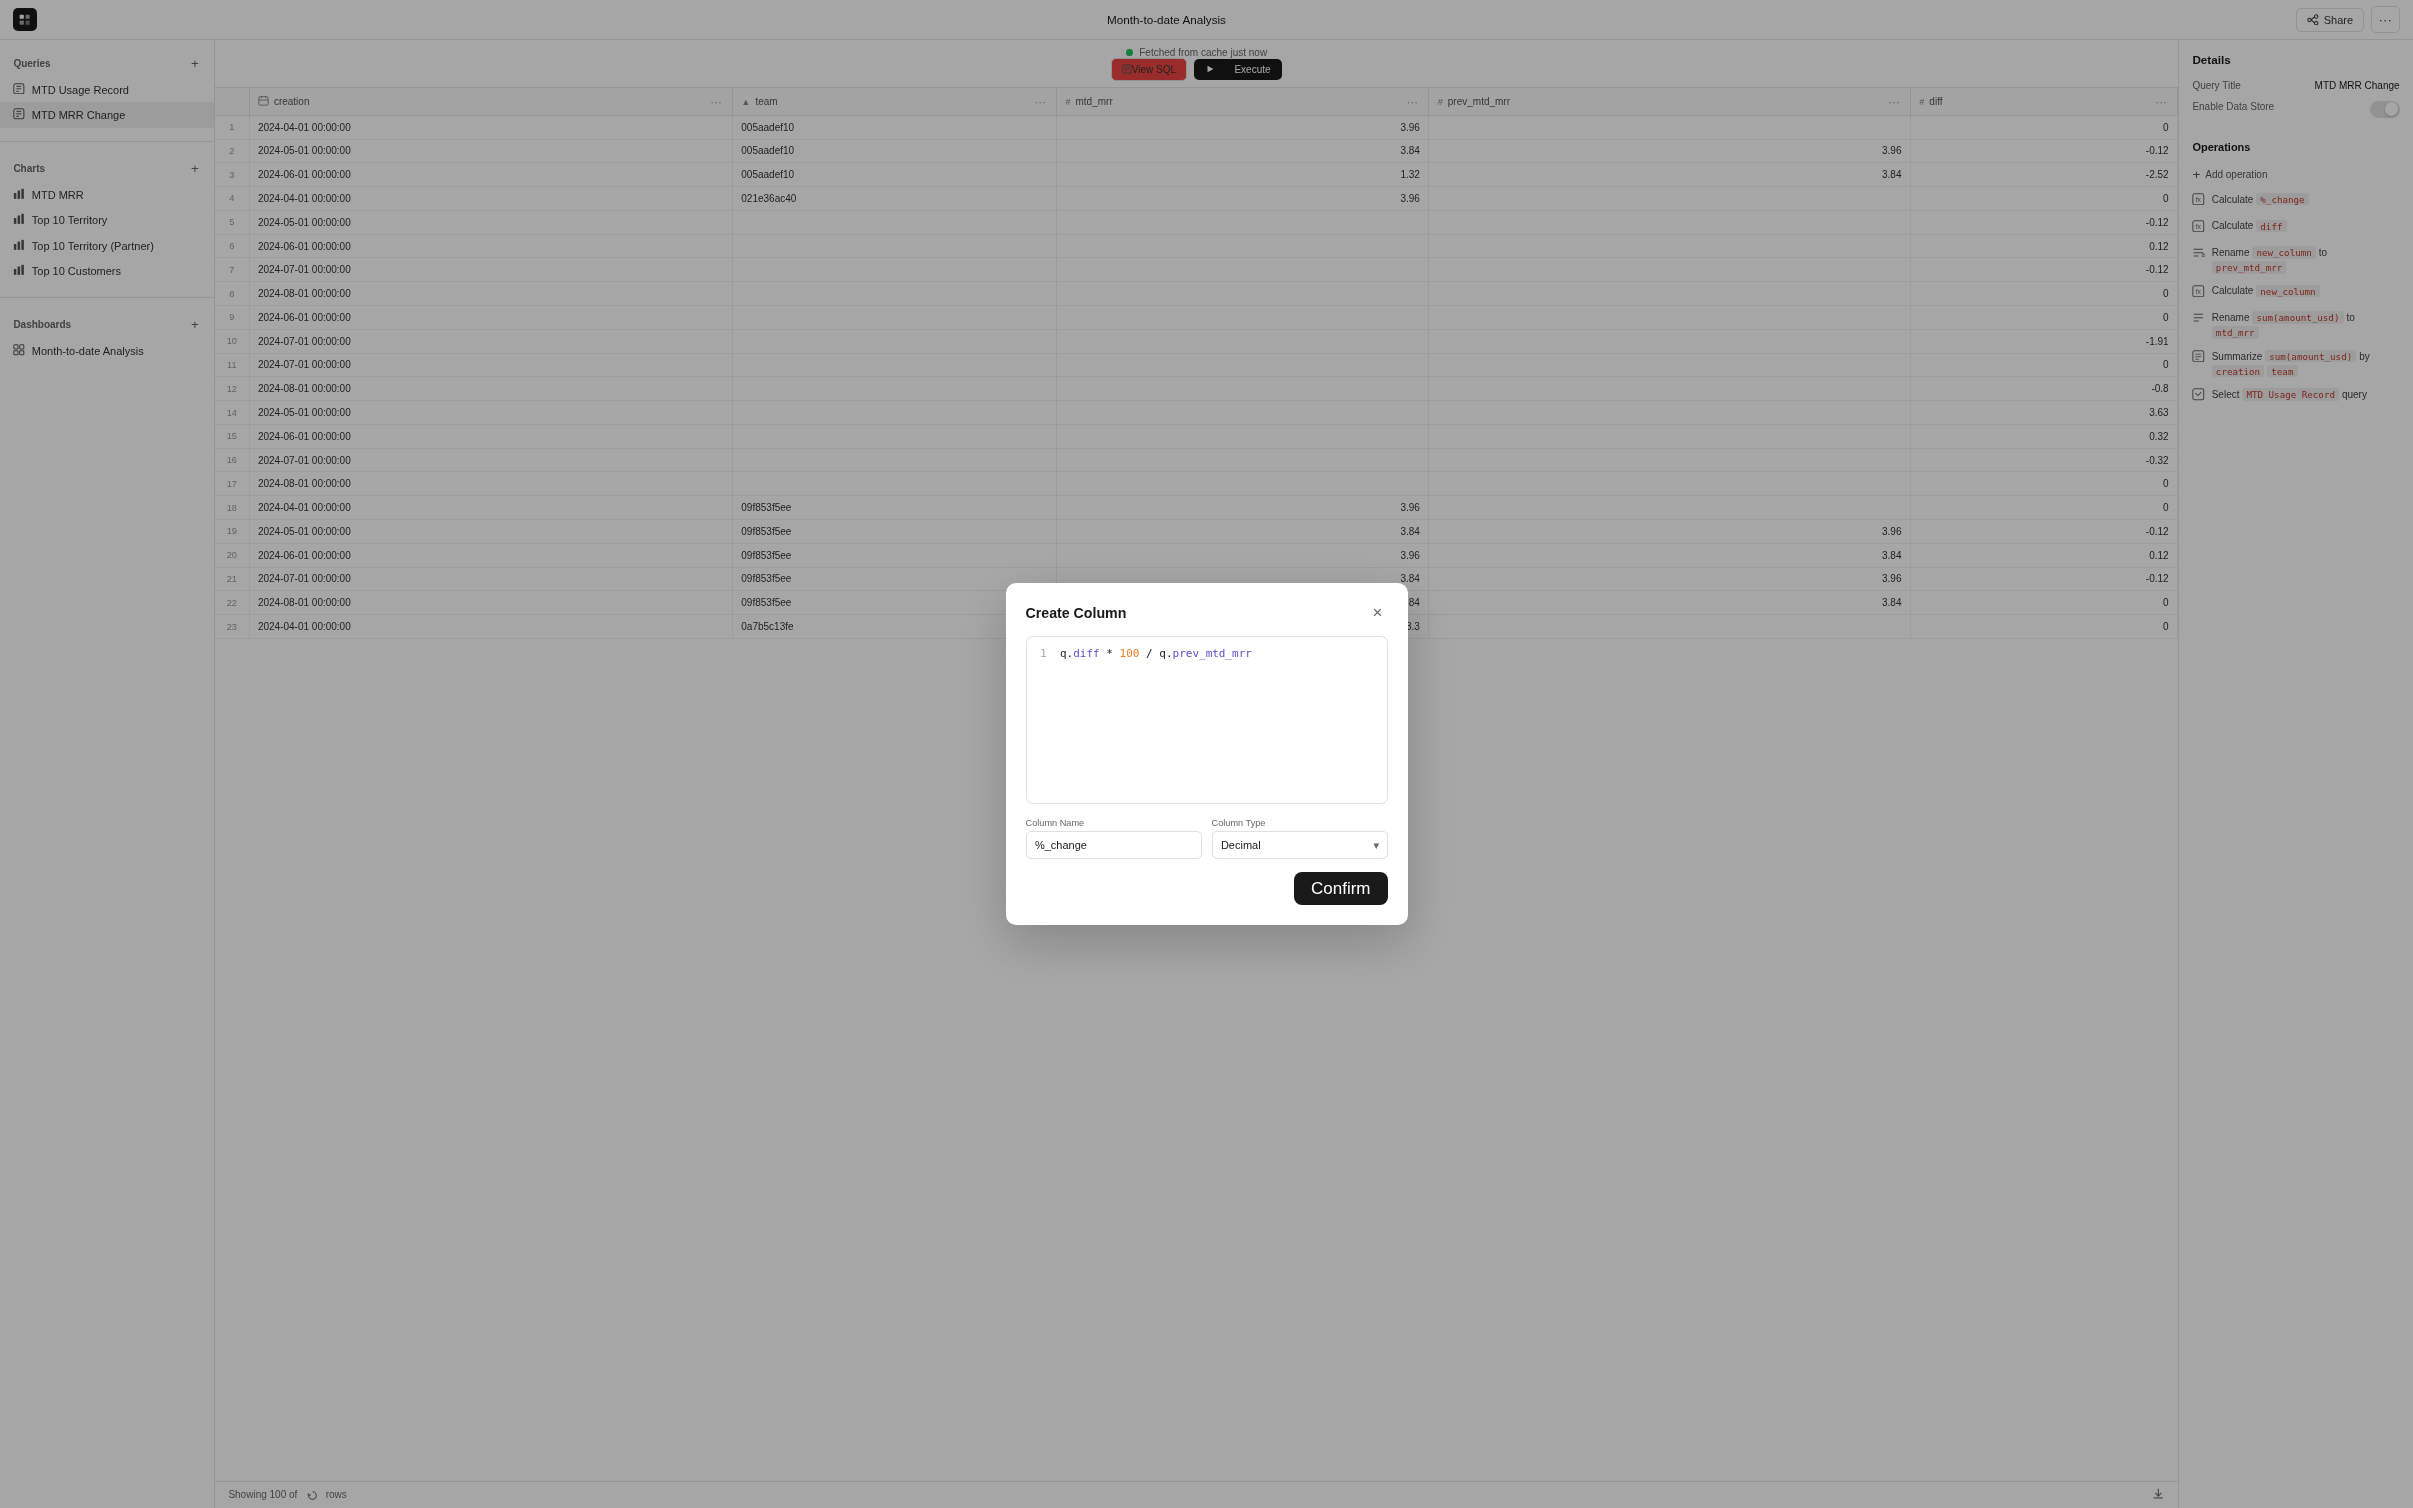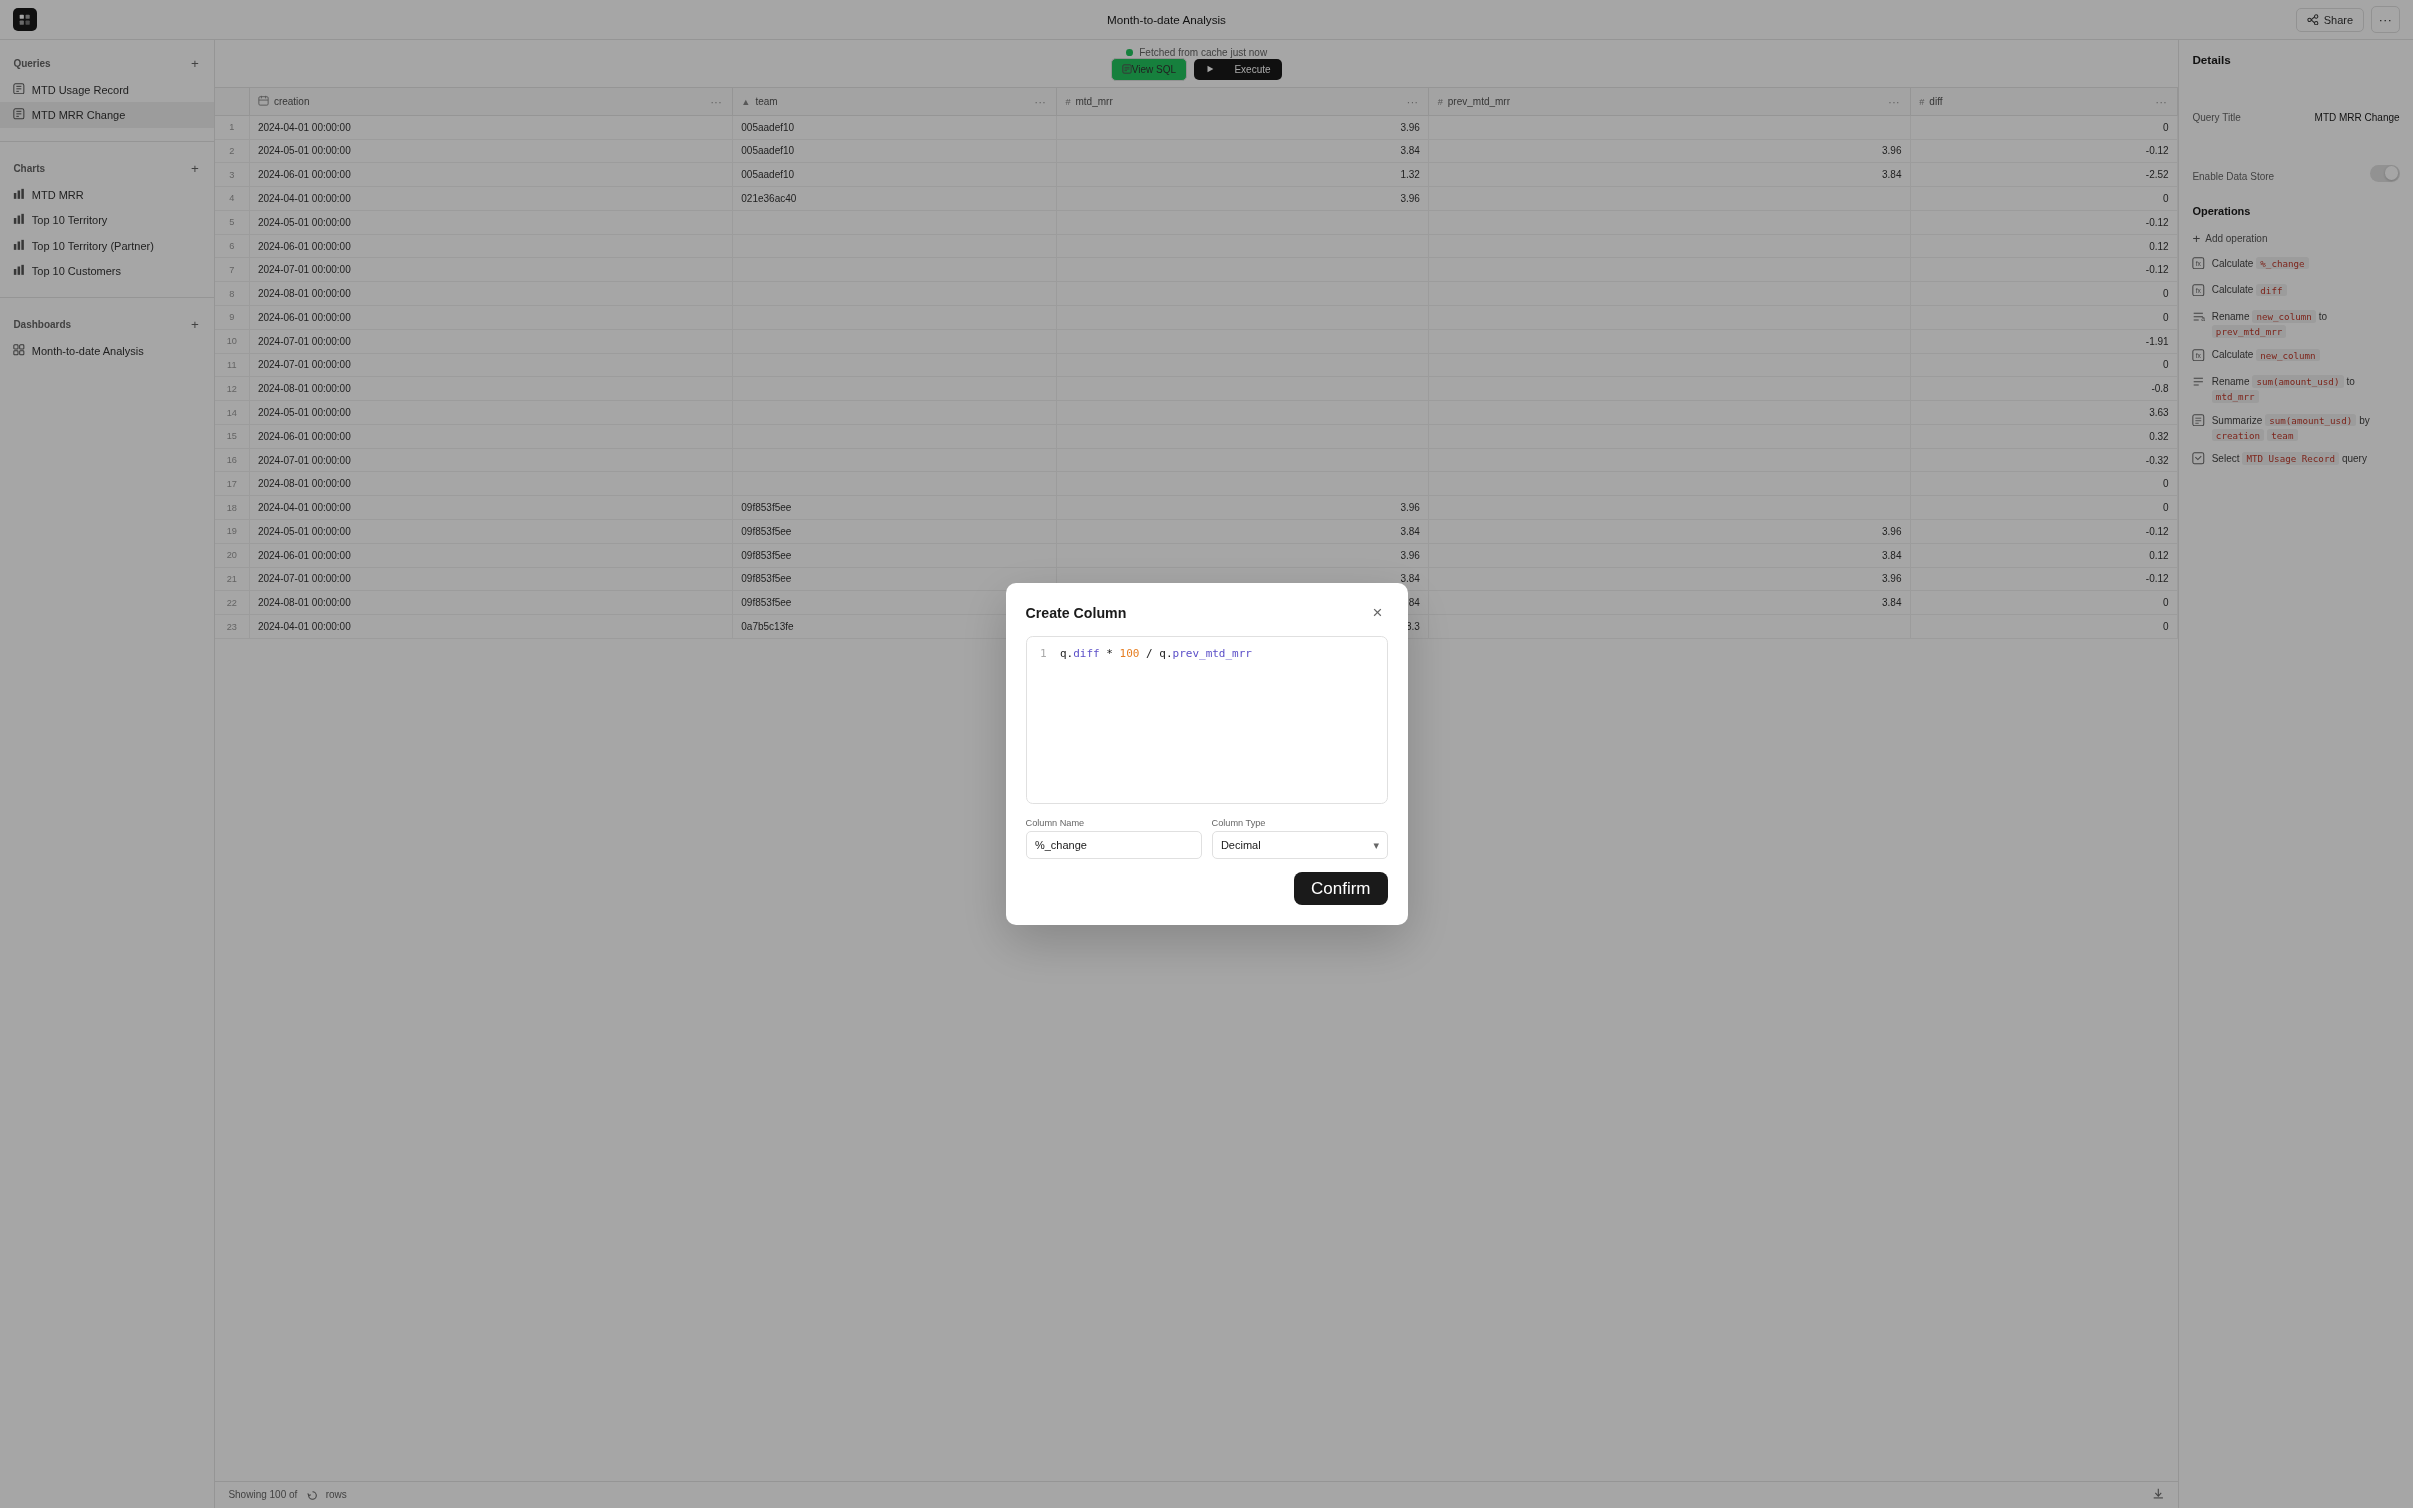--- a/index.html
+++ b/index.html
@@ -173,21 +173,21 @@
       display: flex;
       align-items: center;
       gap: 6.7px;
     }
     .view-sql-btn {
       display: flex;
       align-items: center;
       padding: 5px 10px;
       border: 0.8px solid #e0e0e0;
       border-radius: 5px;
-      background: #22c55e;
+      background: #ef4444;
       cursor: pointer;
       font-size: 10px;
       color: #333;
     }
     .execute-btn {
       display: flex;
       align-items: center;
       gap: 19px;
       padding: 5px 11.7px;
       border: none;
@@ -283,24 +283,23 @@
       padding: 13.4px;
     }
     .details-title {
       font-size: 11.7px;
       font-weight: 600;
       margin-bottom: 13.4px;
       color: #1a1a1a;
     }
     .detail-row {
       display: flex;
-      align-items: flex-end;
+      align-items: flex-start;
       justify-content: space-between;
       margin-bottom: 10px;
-      margin-top: 32px;
     }
     .detail-label {
       font-size: 10px;
       color: #666;
     }
     .detail-value {
       font-size: 10px;
       color: #1a1a1a;
       font-weight: 500;
     }

